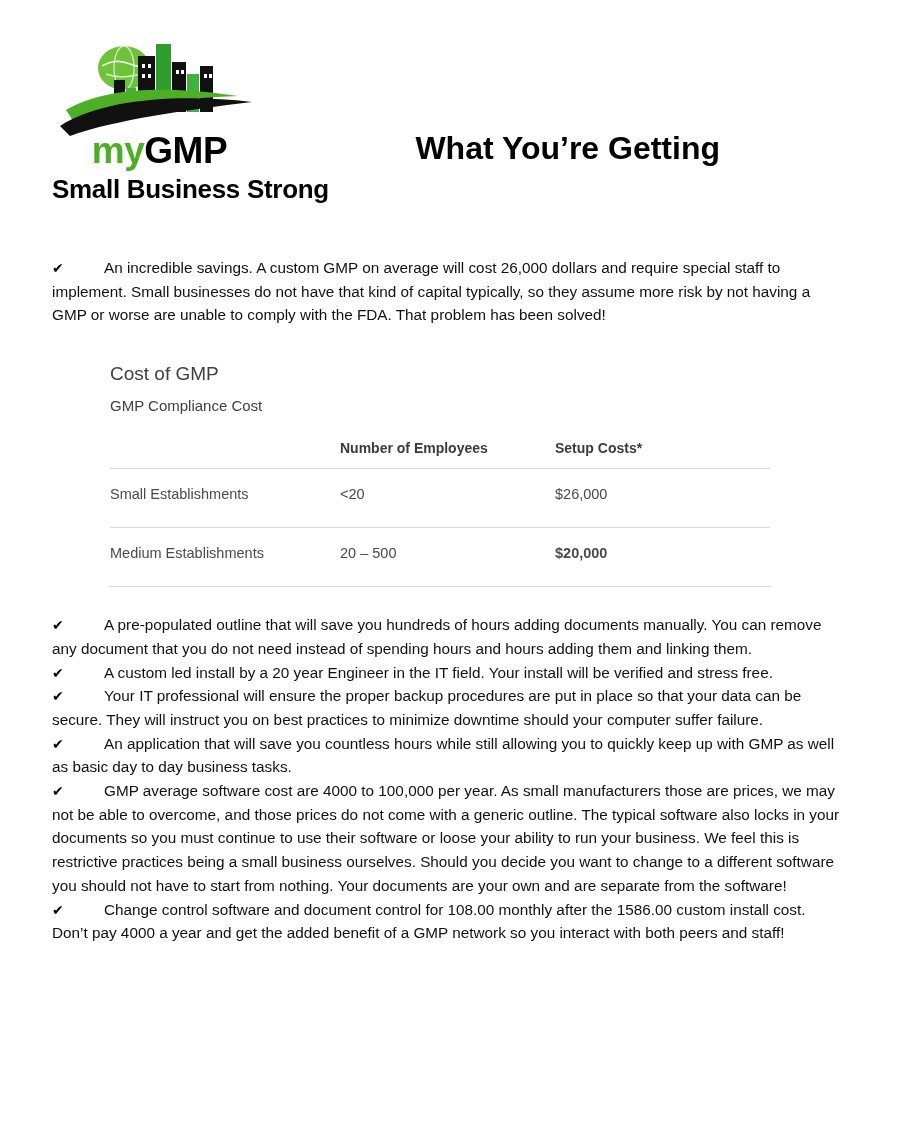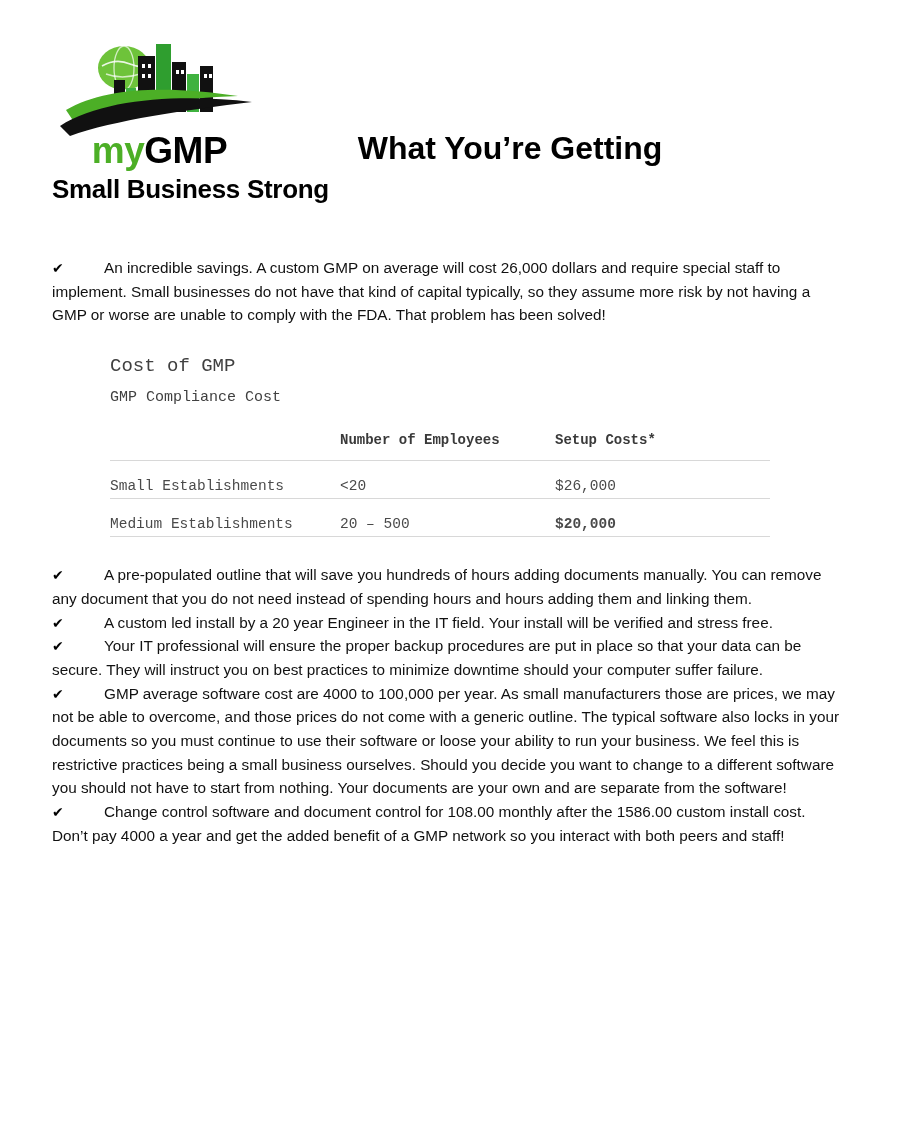--- a/index.html
+++ b/index.html
@@ -60,21 +60,21 @@
     font-weight: bold;
     color: #000000;
     letter-spacing: -0.3px;
     white-space: nowrap;
   }
   .doc-title {
     position: absolute;
     left: 300px;
     top: 130px;
     width: 420px;
-    text-align: center;
+    text-align: right;
     font-size: 32px;
     font-weight: bold;
     color: #000000;
     letter-spacing: 0px;
   }
 
   
   .content {
     position: relative;
     padding: 0 52px 0 52px;
@@ -98,24 +98,23 @@
     font-size: 14px;
   }
 
   .intro-block {
     margin-top: 36px;
     margin-bottom: 6px;
   }
 
   
   .table-section {
-    margin-top: 28px;
+    margin-top: 36px;
     padding-left: 58px;
     padding-right: 100px;
-    font-family: Liberation Mono, monospace;
   }
   .table-title {
     font-size: 19px;
     color: #404040;
     font-weight: normal;
     margin-bottom: 12px;
   }
   .table-subtitle {
     font-size: 15px;
     color: #404040;
@@ -133,21 +132,21 @@
     padding: 6px 0 12px 0;
     font-size: 14px;
   }
   table.cost-table thead tr {
     border-bottom: 1px solid #d8d8d8;
   }
   table.cost-table tbody tr {
     border-bottom: 1px solid #d8d8d8;
   }
   table.cost-table td {
-    padding: 17px 0 4px 0;
+    padding: 17px 0 25px 0;
     color: #4a4a4a;
     font-size: 14.5px;
   }
   table.cost-table td.col-label { width: 230px; }
   table.cost-table th.col-label { width: 230px; }
   table.cost-table td.col-emp { width: 215px; }
   table.cost-table th.col-emp { width: 215px; }
   td.bold-cell { font-weight: bold; color: #2b2b2b; }
 
   
@@ -244,20 +243,23 @@
       </div>
 
       <div class="para bullet-para">
         <span class="check">✔</span><span>A custom led install by a 20 year Engineer in the IT field.  Your install will be verified and stress free.</span>
       </div>
 
       <div class="para bullet-para">
         <span class="check">✔</span><span>Your IT professional will ensure the proper backup procedures are put in place so that your data can be secure.  They will instruct you on best practices to minimize downtime should your computer suffer failure.</span>
       </div>
 
+      <div class="para bullet-para">
+        <span class="check">✔</span><span>An application that will save you countless hours while still allowing you to quickly keep up with GMP as well as basic day to day business tasks.</span>
+      </div>
 
       <div class="para bullet-para">
         <span class="check">✔</span><span>GMP average software cost are 4000 to 100,000 per year.  As small manufacturers those are prices, we may not be able to overcome, and those prices do not come with a generic outline.  The typical software also locks in your documents so you must continue to use their software or loose your ability to run your business.  We feel this is restrictive practices being a small business ourselves.  Should you decide you want to change to a different software you should not have to start from nothing.  Your documents are your own and are separate from the software!</span>
       </div>
 
       <div class="para bullet-para">
         <span class="check">✔</span><span>Change control software and document control for 108.00 monthly after the 1586.00 custom install cost. Don’t pay 4000 a year and get the added benefit of a GMP network so you interact with both peers and staff!</span>
       </div>
 
     </div>

